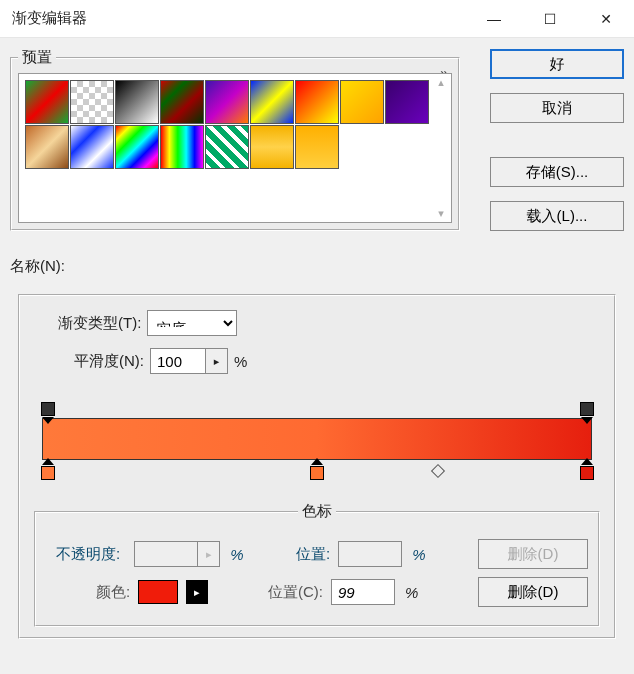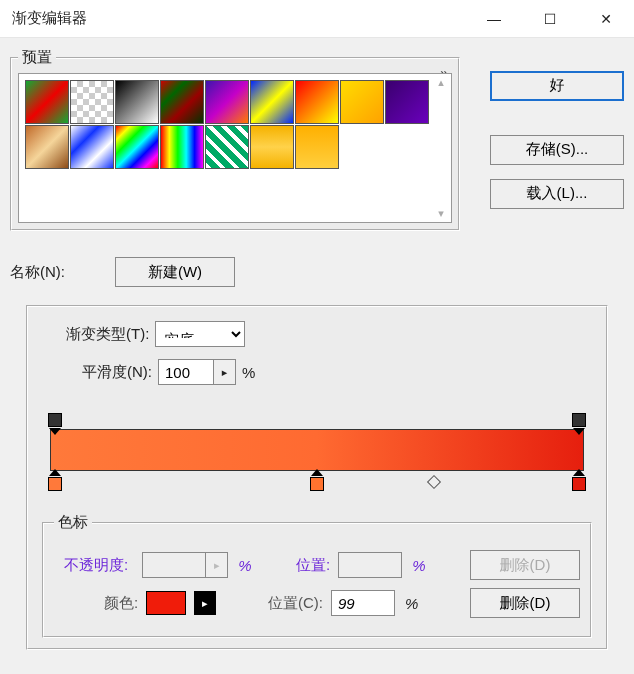--- a/index.html
+++ b/index.html
@@ -27,21 +27,21 @@
   .titlebar .ctrl {
     width: 56px;
     display: flex;
     align-items: center;
     justify-content: center;
     font-size: 14px;
   }
   .body {
     padding: 10px 10px 0 10px;
   }
-  .row { display: flex; align-items: center; }
+  .row { display: flex; align-items: flex-end; }
   fieldset.preset {
     flex: 1;
     border: 2px groove #fff;
     margin: 0;
     padding: 6px;
     background: #ececec;
     position: relative;
   }
   fieldset.preset legend { padding: 0 4px; font-size: 15px; }
   .collapse-icon { position: absolute; right: 10px; top: -2px; font-size: 14px; color: #444; }
@@ -98,21 +98,21 @@
     display: flex; align-items: center; margin: 26px 0 18px 0;
   }
   .name-row label { width: 85px; }
   .name-row input[type=text] {
     flex: 1; height: 28px; border: 1px solid #888;
     background: #fff; padding: 0 6px; font-size: 15px; font-family: inherit;
   }
   .name-row button.win { width: 120px; margin-left: 20px; }
   fieldset.gradient-box {
     border: 2px groove #fff;
-    margin: 16px;
+    margin: 8px;
     padding: 14px 14px 10px 14px;
     background: #ececec;
   }
   .gopt-row { display: flex; align-items: center; margin-bottom: 12px; }
   .gopt-row label { margin-left: 24px; }
   select.win, .num-spin {
     height: 26px; border: 1px solid #888; background: #fff;
     font-family: inherit; font-size: 15px;
   }
   select.win { width: 90px; margin-left: 6px; padding: 8px 4px;}
@@ -151,24 +151,24 @@
   .stop.bot .tip { bottom: 14px; border-bottom: 7px solid #000; }
   .midpoint {
     position: absolute; bottom: 16px; width: 10px; height: 10px;
     border: 1px solid #555; transform: translateX(-50%) rotate(45deg);
     background: #eee;
   }
   fieldset.colorstop {
     border: 2px groove #fff; margin: 10px 0 0 0; padding: 10px 10px;
     background: #ececec;
   }
-  fieldset.colorstop legend { padding: 0 4px; }
+  fieldset.colorstop legend { padding: 0 4px; text-align: center; }
   .cs-row { display: flex; align-items: center; margin: 8px 0; gap: 8px; }
   .cs-row .lbl { color: #555; }
-  .cs-row .disabled { color: #6d28d9; }
+  .cs-row .disabled { color: #0c4a6e; }
   .cs-row .unit { margin-left: 2px; font-style: italic;}
   .cs-row .spacer { flex: 1; }
   .cs-row button.win { width: 110px; }
   .cs-row button.win[disabled] { color:#aaa; }
   .color-chip {
     width: 40px; height: 24px; border: 1px solid #000;
     display: inline-block; vertical-align: middle;
   }
   .chip-btn {
     width: 22px; height: 24px; border: 1px solid #000; border-left:none;
@@ -218,29 +218,29 @@
             <div class="swatch" style="background: linear-gradient(rgb(255, 176, 0), rgb(255, 207, 62));"></div>
           </div>
         <div class="sw-scroll">
           <span>▴</span>
           <span>▾</span>
         </div>
       </div>
     </fieldset>
     <div class="btn-col">
       <button class="win primary">好</button>
+      <button class="win">取消</button>
       <div style="height:6px"></div>
       <button class="win">存储(S)...</button>
       <button class="win">载入(L)...</button>
     </div>
   </div>
 
   <div class="name-row">
     <label>名称(N):</label>
-    <button class="win">新建(W)</button>
   </div>
 
   <fieldset class="gradient-box">
     <div class="gopt-row">
       <label>渐变类型(T):</label>
       <select class="win">
         <option>实底</option>
       </select>
     </div>
     <div class="gopt-row">

